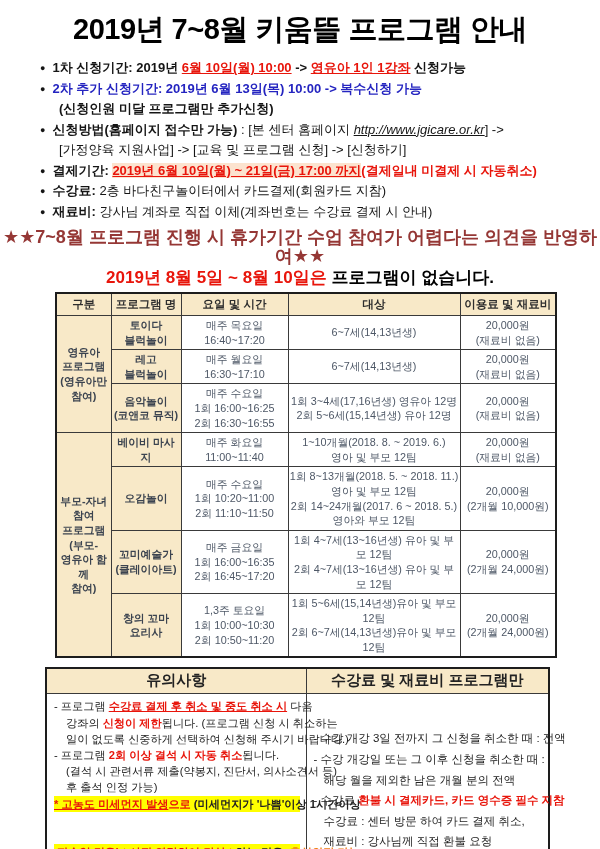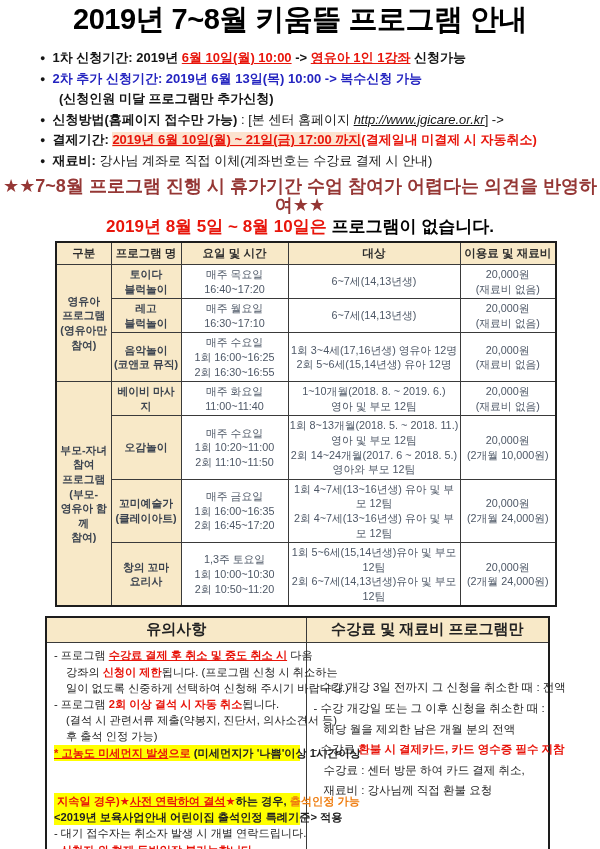--- a/index.html
+++ b/index.html
@@ -12,21 +12,21 @@
     --tbl-text:#4d5766;
     --border:#3a3a3a;
   }
   *{box-sizing:border-box;margin:0;padding:0;}
   html,body{background:#fff;}
   body{
     width:600px;height:849px;overflow:hidden;
     font-family:"Liberation Sans","DejaVu Sans",sans-serif;
     color:#111;
   }
-  .page{width:600px;height:849px;position:relative;border-radius:13px;}
+  .page{width:600px;height:849px;padding-top:10px;position:relative;border-radius:13px;}
 
   
   .title{
     text-align:center;font-size:29px;font-weight:800;letter-spacing:-0.5px;
     color:#000;margin-bottom:8px;
   }
 
   
   .bullets{margin:0 28px 0 40px;}
   .bullet-line{font-size:13px;font-weight:700;line-height:20.5px;white-space:nowrap;color:#151515;}
@@ -92,21 +92,23 @@
 
 <div class="page">
 
   <div class="title">2019년 7~8월 키움뜰 프로그램 안내</div>
 
   <div class="bullets">
       <div class="bullet-line"><span class="dot">●</span><span class="seg ">1차 신청기간: 2019년 </span><span class="seg red u">6월 10일(월) 10:00</span><span class="seg "> -&gt; </span><span class="seg red u">영유아 1인 1강좌</span><span class="seg "> 신청가능</span></div>
       <div class="bullet-line"><span class="dot">●</span><span class="seg blue">2차 추가 신청기간: 2019년 6월 13일(목) 10:00 -&gt; 복수신청 가능</span></div>
       <div class="bullet-line cont"><span class="seg ">(신청인원 미달 프로그램만 추가신청)</span></div>
       <div class="bullet-line"><span class="dot">●</span><span class="seg ">신청방법(홈페이지 접수만 가능)</span><span class="seg n"> : </span><span class="seg n">[본 센터 홈페이지 </span><a class="seg n u">http://www.jgicare.or.kr</a><span class="seg n">] -&gt;</span></div>
+      <div class="bullet-line cont"><span class="seg n">[가정양육 지원사업] -&gt; [교육 및 프로그램 신청] -&gt; [신청하기]</span></div>
       <div class="bullet-line"><span class="dot">●</span><span class="seg ">결제기간: </span><span class="seg red u hl-peach">2019년 6월 10일(월) ~ 21일(금) 17:00 까지</span><span class="seg red">(결제일내 미결제 시 자동취소)</span></div>
+      <div class="bullet-line"><span class="dot">●</span><span class="seg ">수강료:</span><span class="seg n"> 2층 바다친구놀이터에서 카드결제(회원카드 지참)</span></div>
       <div class="bullet-line"><span class="dot">●</span><span class="seg ">재료비:</span><span class="seg n"> 강사님 계좌로 직접 이체(계좌번호는 수강료 결제 시 안내)</span></div>
     </div>
 
   <div class="notices">
       <div class="notice-line star-line"><span class="seg darkred">★★7~8월 프로그램 진행 시 휴가기간 수업 참여가 어렵다는 의견을 반영하여★★</span></div>
       <div class="notice-line noprogram-line"><span class="seg red">2019년 8월 5일 ~ 8월 10일은</span><span class="seg "> 프로그램이 없습니다.</span></div>
     </div>
 
   <table class="program-table">
     <colgroup>

